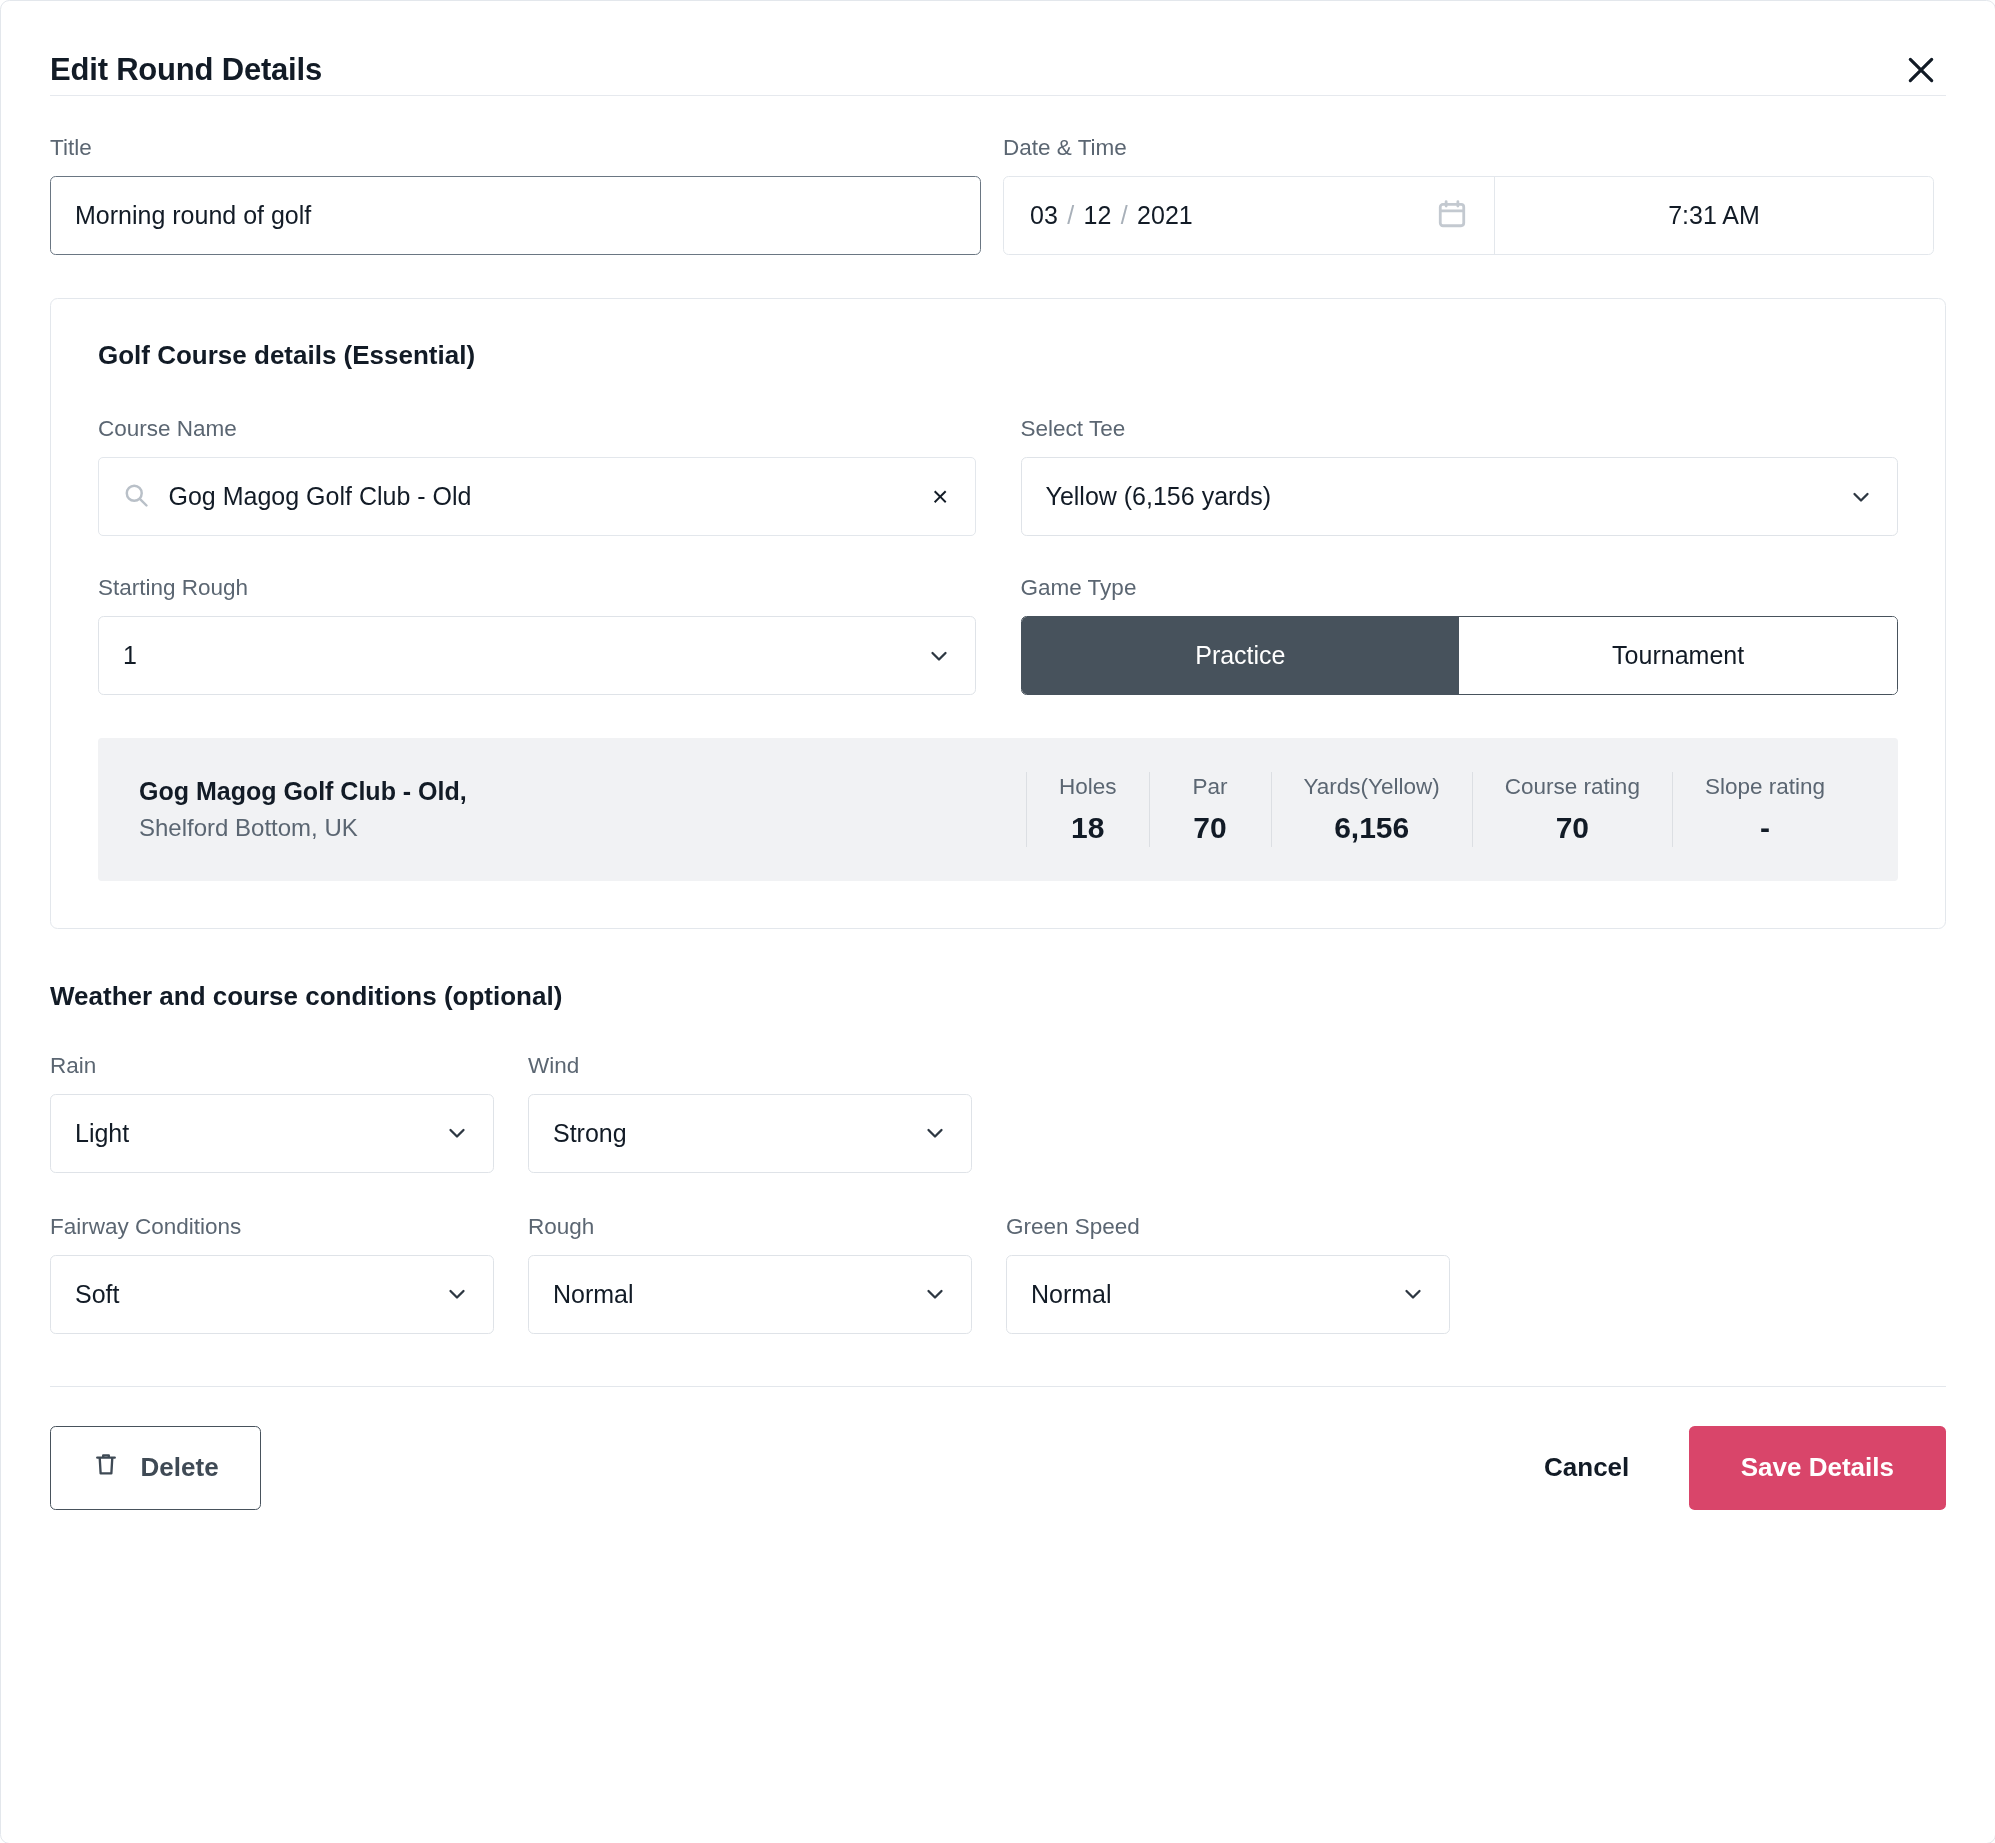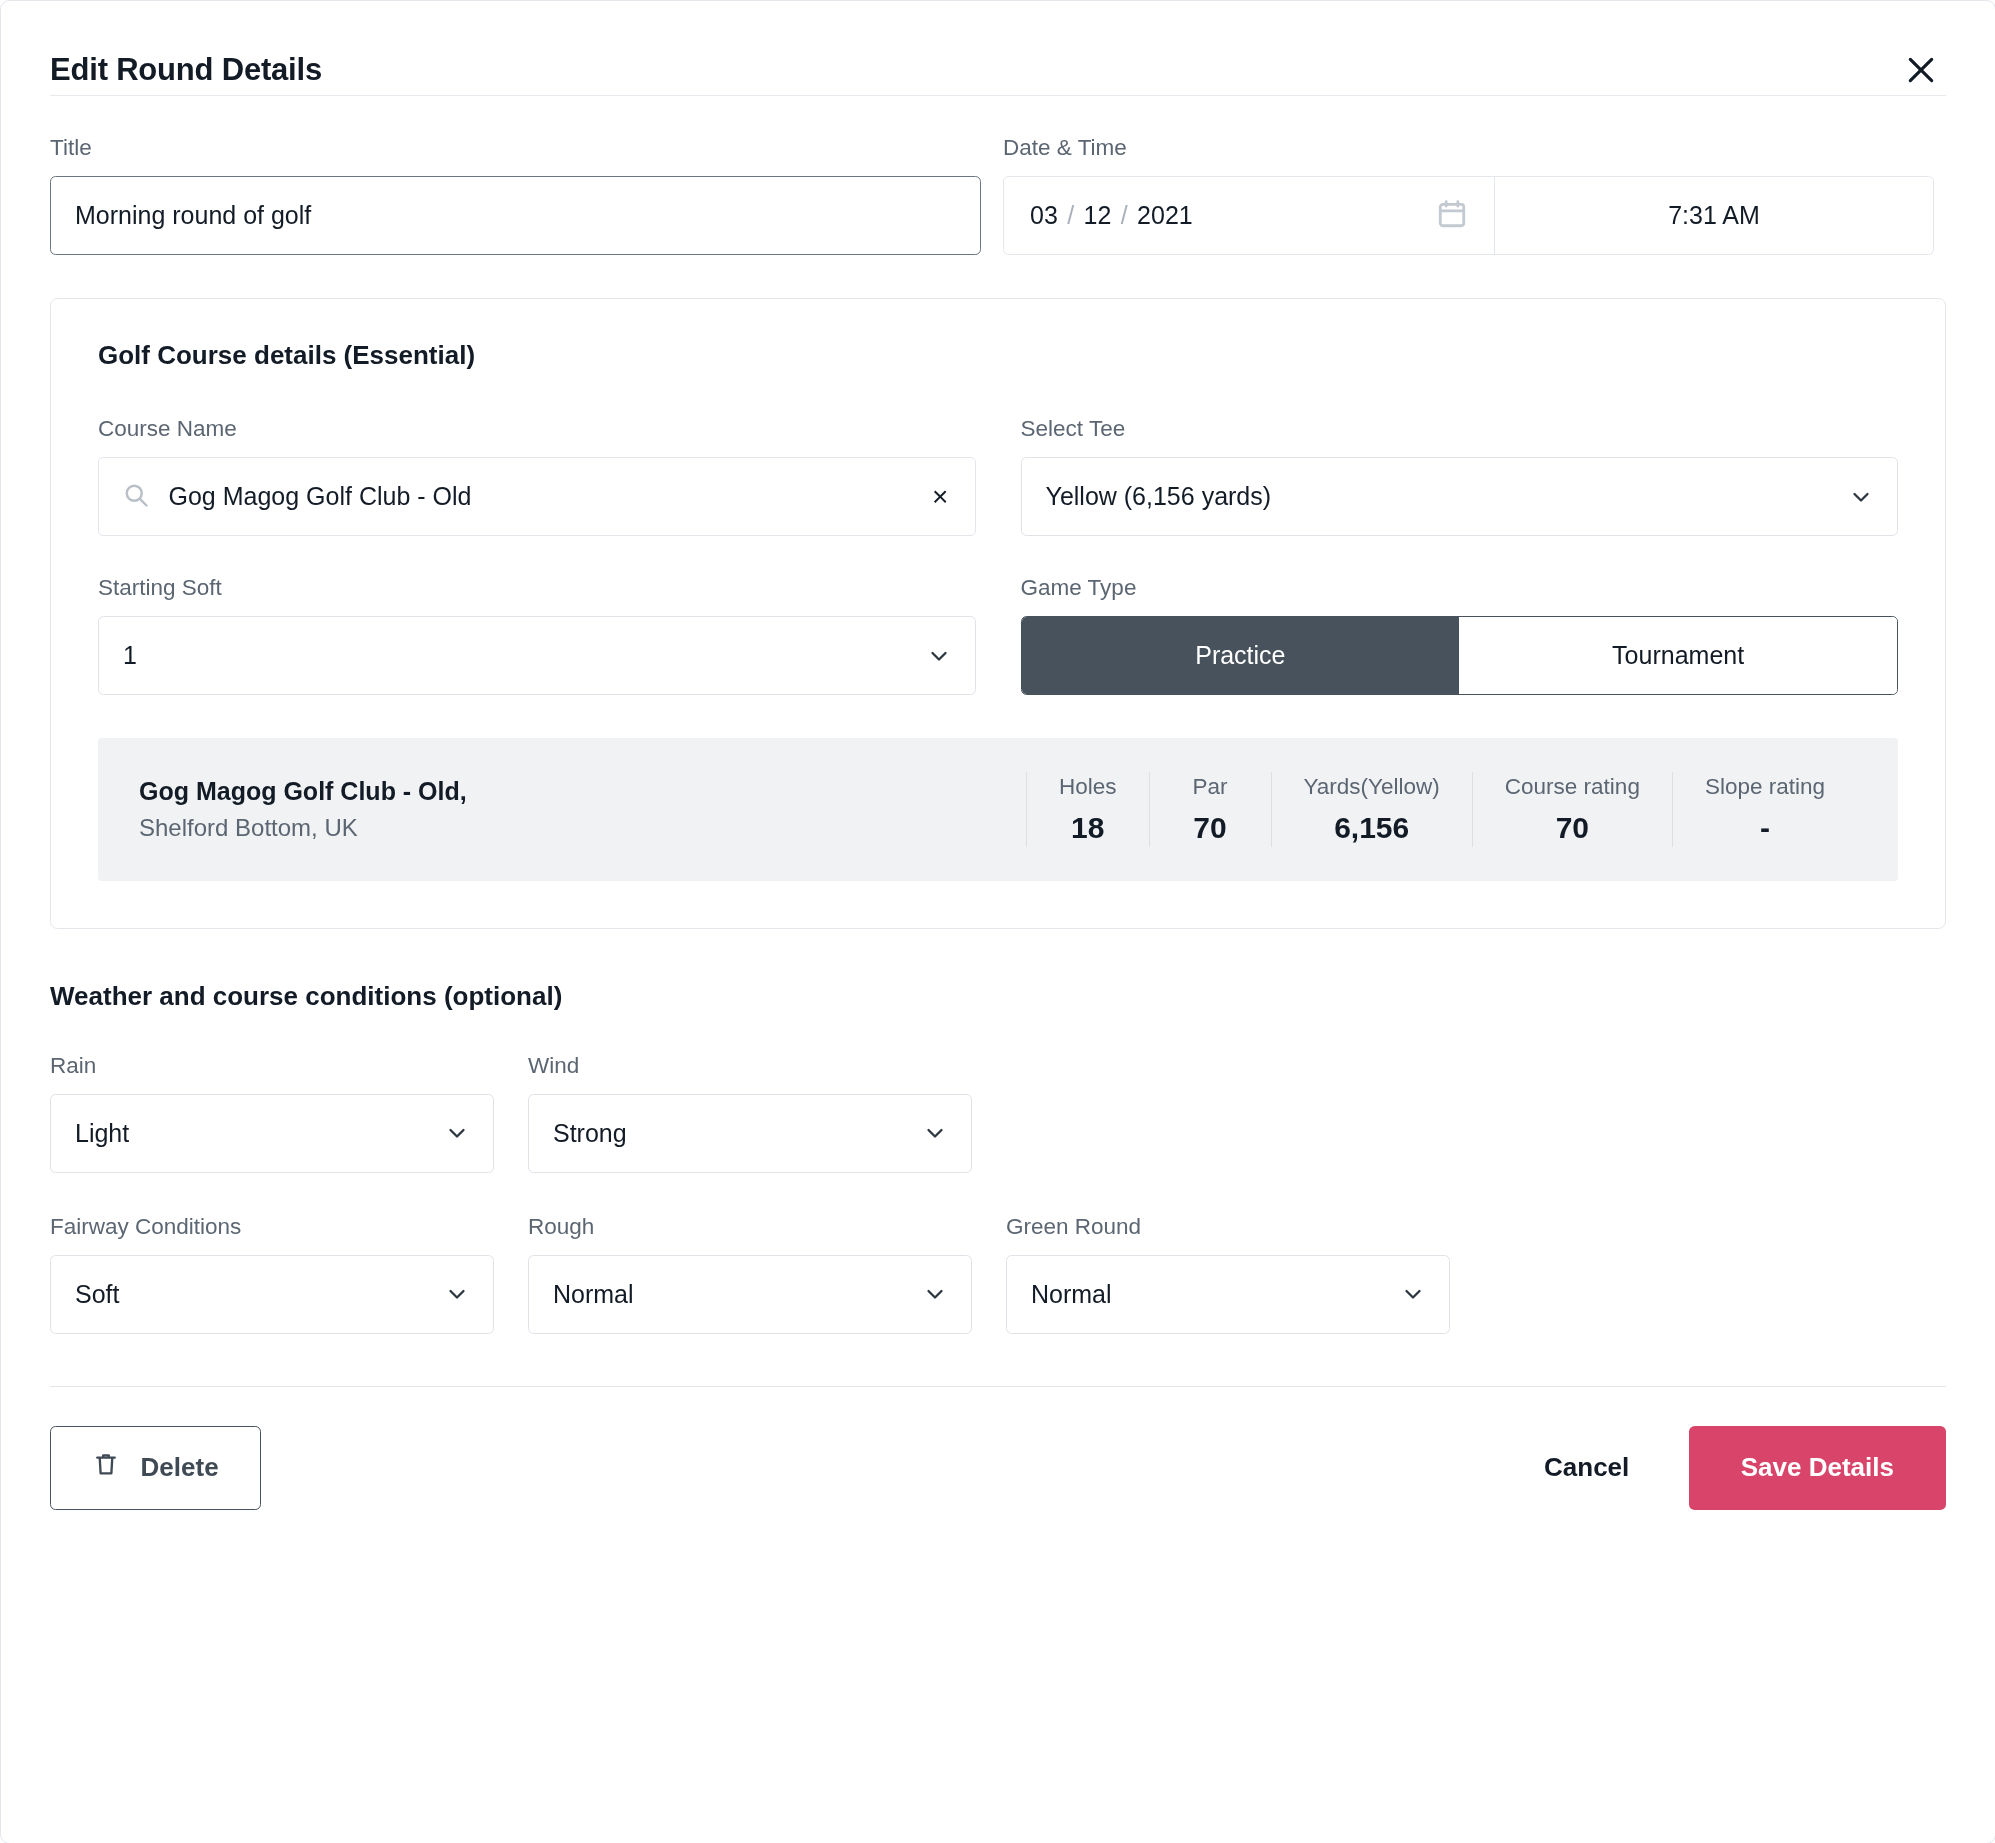--- a/index.html
+++ b/index.html
@@ -391,21 +391,21 @@
             <svg width="24" height="24" viewBox="0 0 24 24" fill="none">
               <path d="M5.5 9 L12 15.5 L18.5 9" stroke="#2d3742" stroke-width="2.3" stroke-linecap="round" stroke-linejoin="round"></path>
             </svg>
           </span>
         </div>
       </div>
     </div>
 
     <div class="card-row">
       <div class="card-col">
-        <label class="field-label">Starting Soft</label>
+        <label class="field-label">Starting Rough</label>
         <div class="select-box">
           <span class="select-value">1</span>
           <span class="chev">
             <svg width="24" height="24" viewBox="0 0 24 24" fill="none">
               <path d="M5.5 9 L12 15.5 L18.5 9" stroke="#2d3742" stroke-width="2.3" stroke-linecap="round" stroke-linejoin="round"></path>
             </svg>
           </span>
         </div>
       </div>
 
@@ -491,21 +491,21 @@
       <div class="select-box">
         <span class="select-value">Normal</span>
         <span class="chev">
           <svg width="24" height="24" viewBox="0 0 24 24" fill="none">
             <path d="M5.5 9 L12 15.5 L18.5 9" stroke="#2d3742" stroke-width="2.3" stroke-linecap="round" stroke-linejoin="round"></path>
           </svg>
         </span>
       </div>
     </div>
     <div class="wcol">
-      <label class="field-label">Green Round</label>
+      <label class="field-label">Green Speed</label>
       <div class="select-box">
         <span class="select-value">Normal</span>
         <span class="chev">
           <svg width="24" height="24" viewBox="0 0 24 24" fill="none">
             <path d="M5.5 9 L12 15.5 L18.5 9" stroke="#2d3742" stroke-width="2.3" stroke-linecap="round" stroke-linejoin="round"></path>
           </svg>
         </span>
       </div>
     </div>
   </div>

